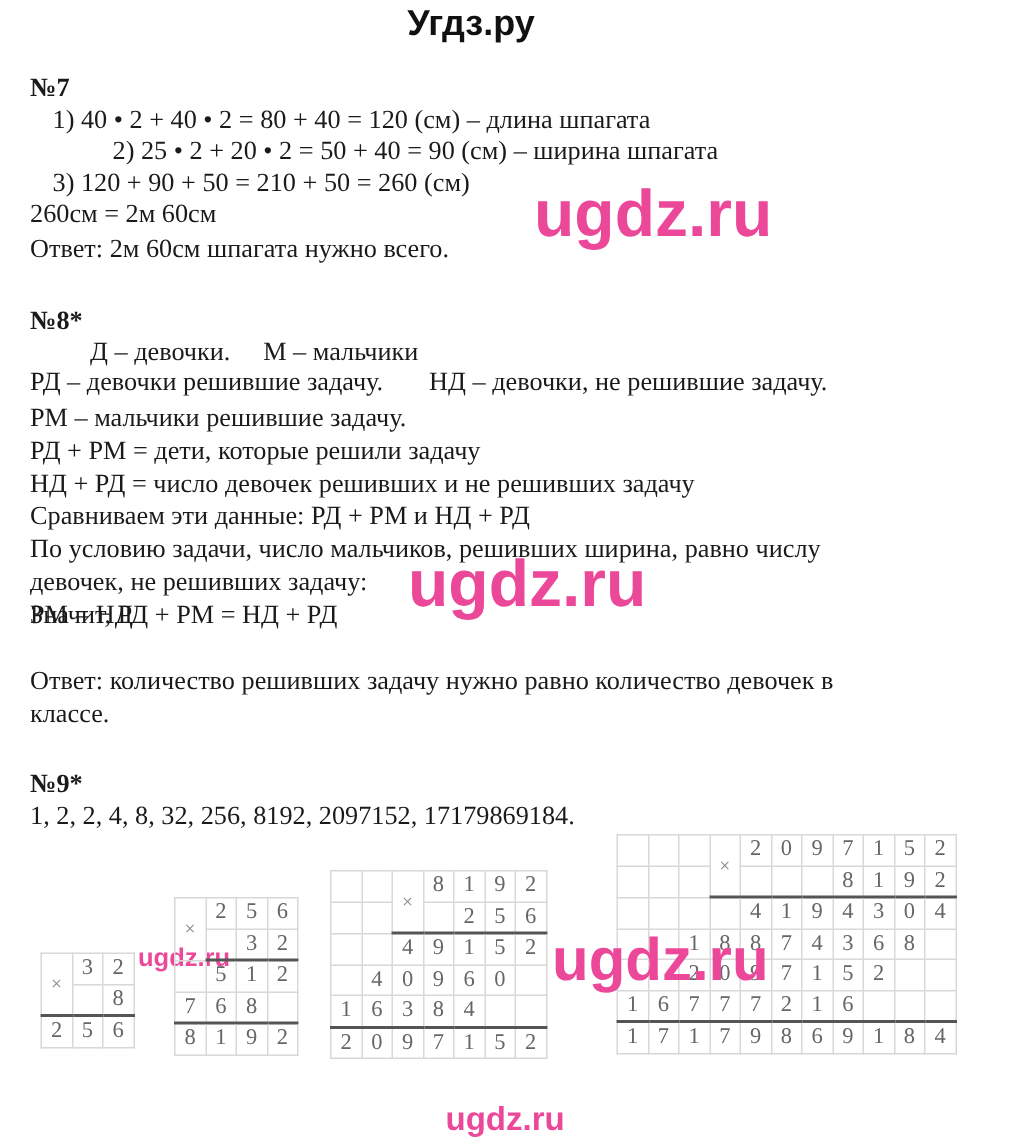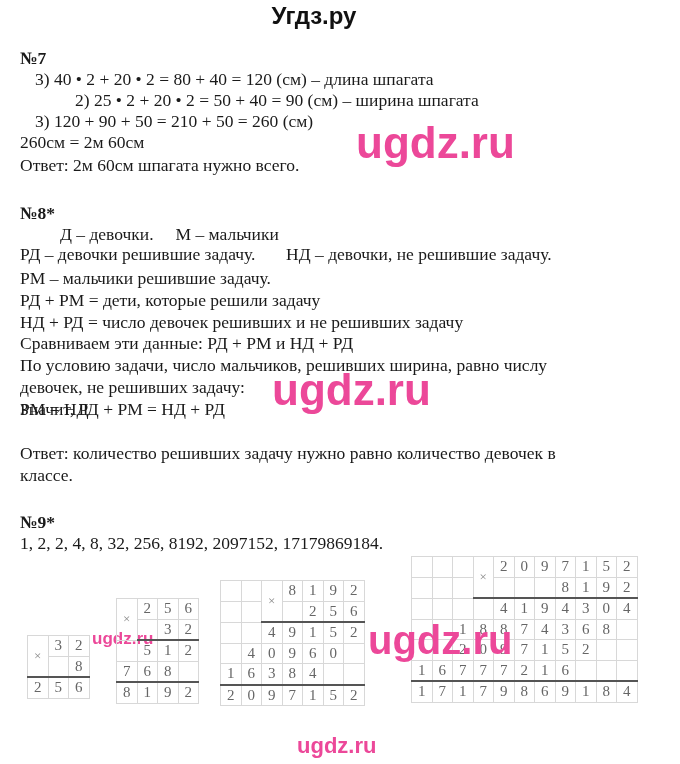--- a/index.html
+++ b/index.html
@@ -17,21 +17,21 @@
   .grid tr.sep td { border-top:2px solid #555; }
   .grid td.sepcell { border-top:2px solid #555; }
   .grid td.x { font-size:13px; color:#888; }
 </style>
 </head>
 <body>
 
 <div class="site-title">Угдз.ру</div>
 
 <div class="line heading" style="top:48px;">№7</div>
-<div class="line indent" style="top:69px;">3) 40 • 2 + 20 • 2 = 80 + 40 = 120 (см) – длина шпагата</div>
+<div class="line indent" style="top:69px;">1) 40 • 2 + 40 • 2 = 80 + 40 = 120 (см) – длина шпагата</div>
 <div class="line indent" style="top:90px;margin-left:40px;">2) 25 • 2 + 20 • 2 = 50 + 40 = 90 (см) – ширина шпагата</div>
 <div class="line indent" style="top:111px;">3) 120 + 90 + 50 = 210 + 50 = 260 (см)</div>
 <div class="line" style="top:132px;">260см = 2м 60см</div>
 <div class="line" style="top:155px;">Ответ: 2м 60см шпагата нужно всего.</div>
 
 <div class="wm wm-big" style="left:356px; top:118px;">ugdz.ru</div>
 
 <div class="line heading" style="top:203px;">№8*</div>
 <div class="line" style="top:224px;margin-left:40px;">Д – девочки.     М – мальчики</div>
 <div class="line" style="top:244px;">РД – девочки решившие задачу.       НД – девочки, не решившие задачу.</div>

